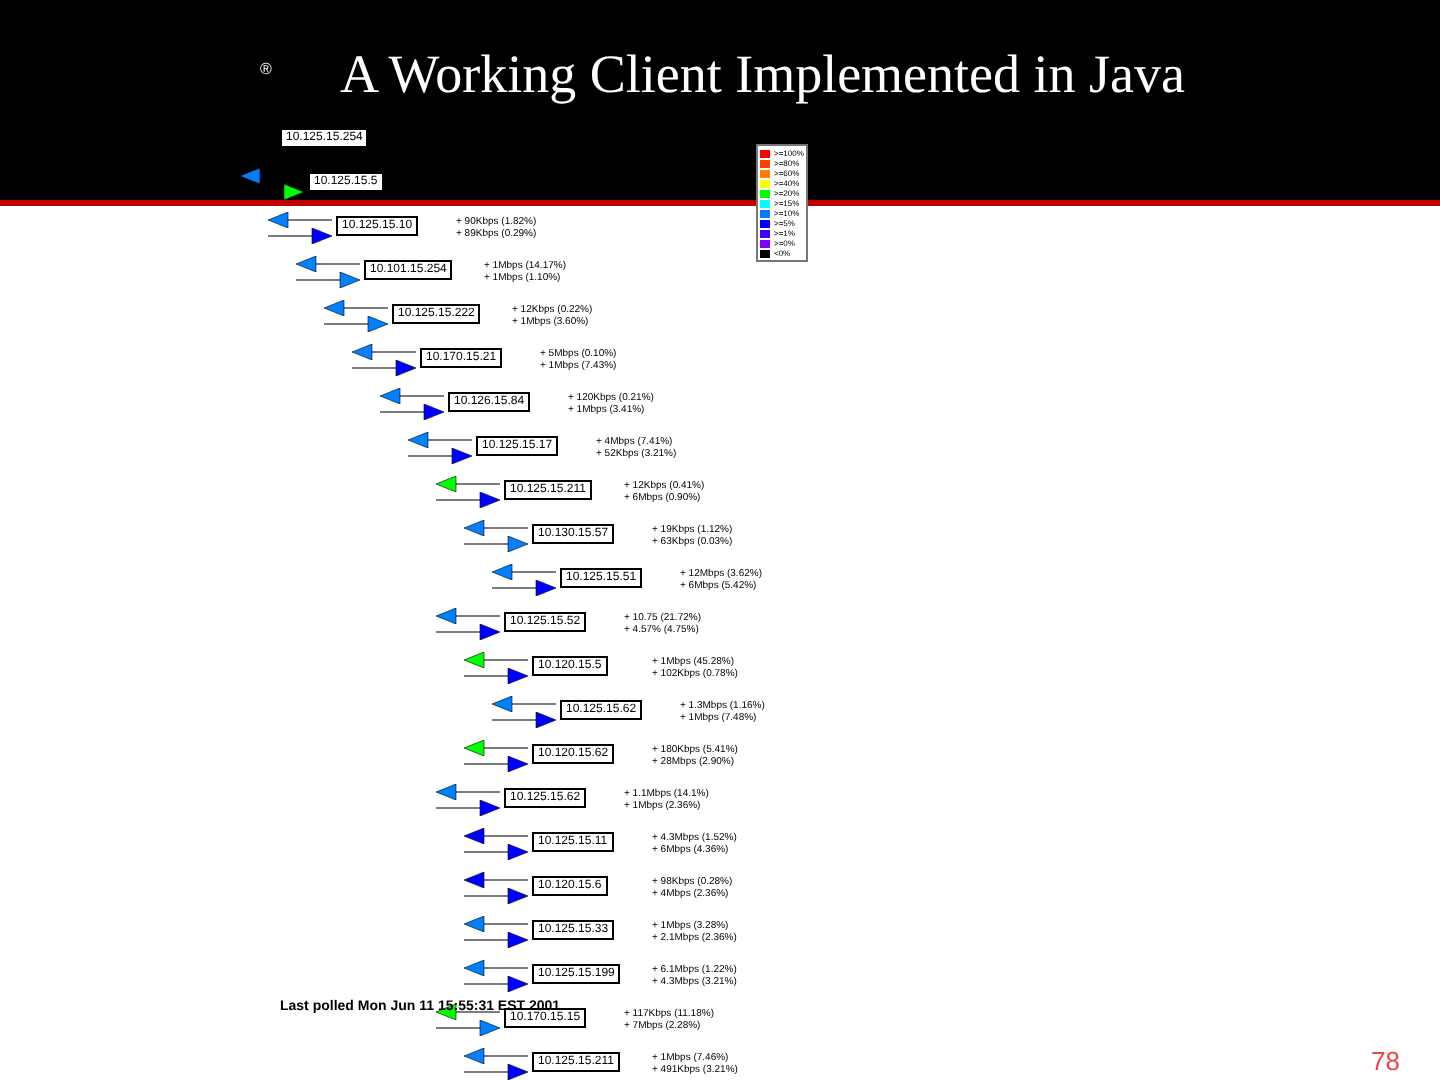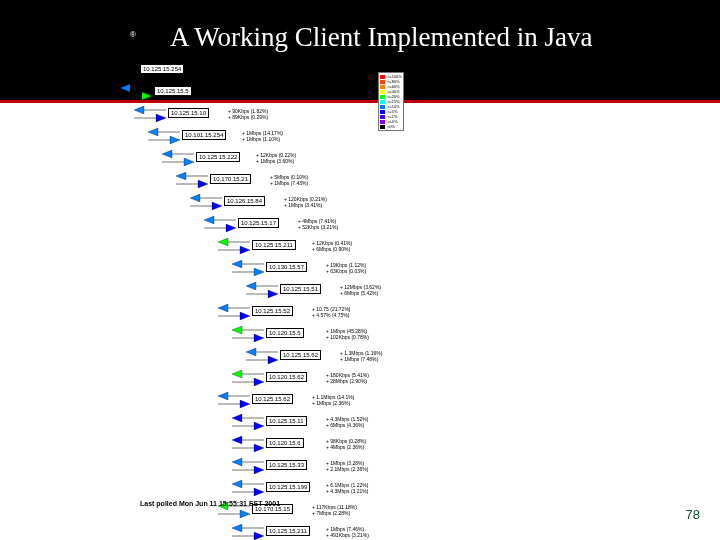--- a/index.html
+++ b/index.html
@@ -125,23 +125,23 @@
   .footer-ts {
     position: absolute;
     left: 140px;
     top: 500px;
     font: bold 7px Arial;
     color: #000;
   }
   .page-num {
     position: absolute;
     right: 20px;
-    bottom: 18px;
+    bottom: 2px;
     font: 13px Arial;
-    color: #14532d;
+    color: #ef4444;
   }
 </style>
 </head>
 <body>
 
 <div class="header">
   <span class="logo-reg">®</span>
   <div class="title">A Working Client Implemented in Java</div>
 </div>
 

